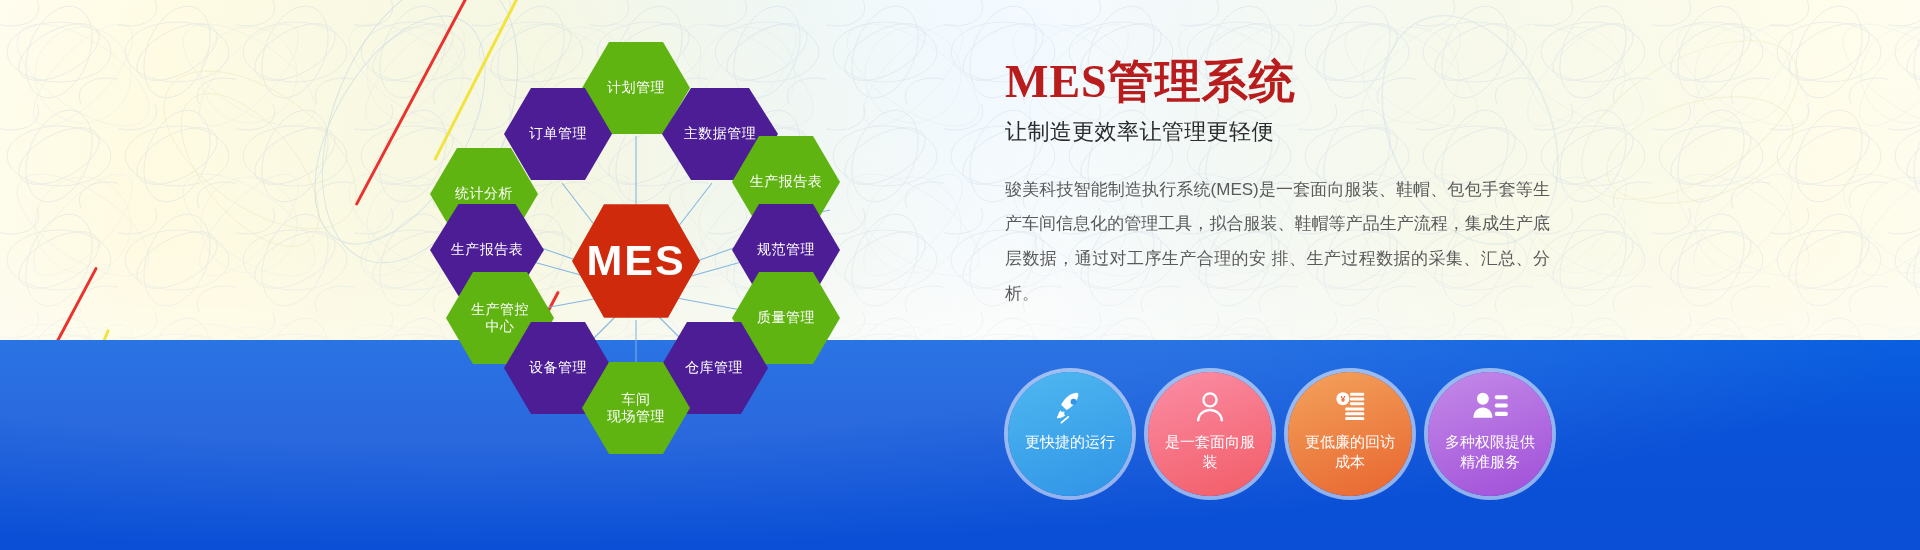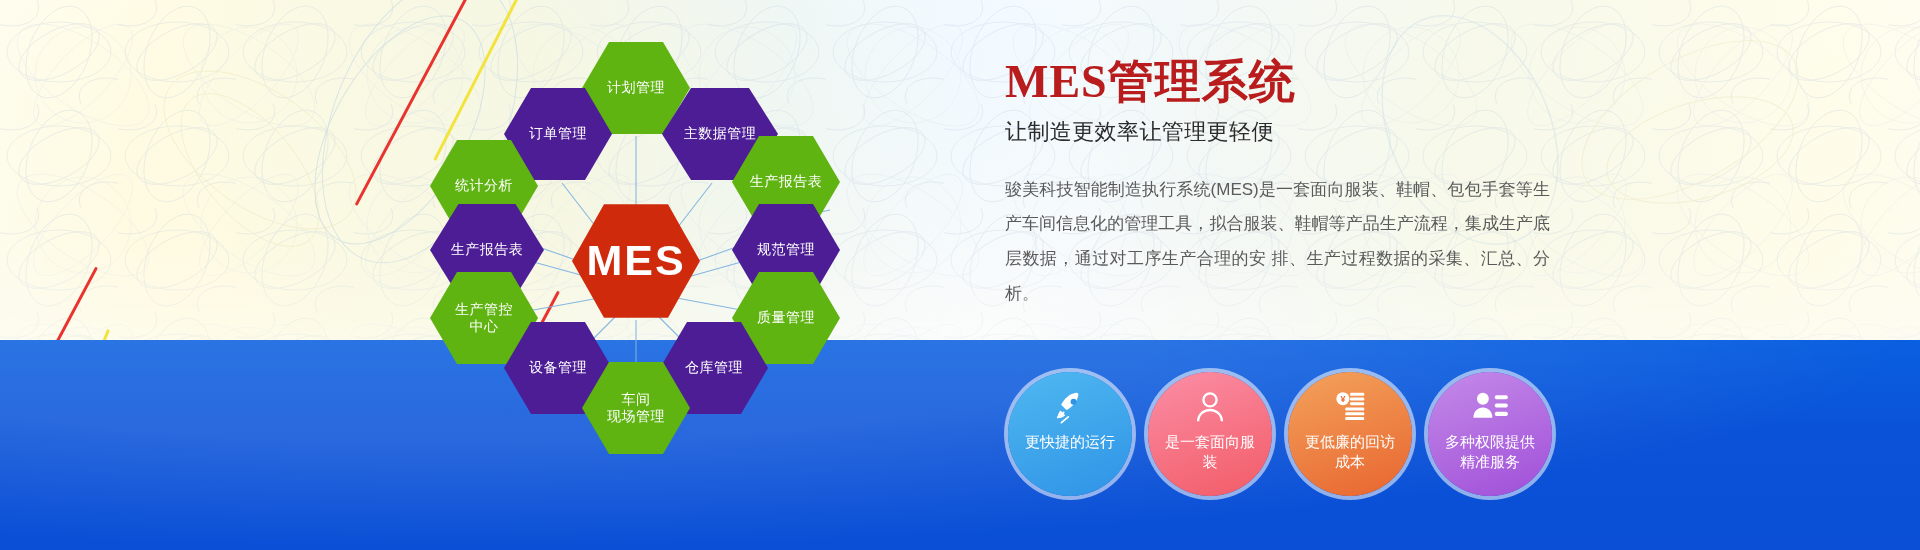--- a/index.html
+++ b/index.html
@@ -184,37 +184,37 @@
       </div>
 
     <div class="hex blue" style="left:74px;top:66px;width:108px;height:96px;">
       <span>订单管理</span>
       </div>
 
     <div class="hex blue" style="left:232px;top:66px;width:116px;height:96px;">
       <span>主数据管理</span>
       </div>
 
-    <div class="hex green" style="left:0px;top:118px;width:108px;height:96px;">
+    <div class="hex green" style="left:0px;top:126px;width:108px;height:96px;">
       <span>统计分析</span>
       </div>
 
     <div class="hex green" style="left:302px;top:114px;width:108px;height:96px;">
       <span>生产报告表</span>
       </div>
 
     <div class="hex blue" style="left:0px;top:182px;width:114px;height:96px;">
       <span>生产报告表</span>
       </div>
 
     <div class="hex blue" style="left:302px;top:182px;width:108px;height:96px;">
       <span>规范管理</span>
       </div>
 
-    <div class="hex green" style="left:0px;top:250px;width:108px;height:96px;">
+    <div class="hex green" style="left:16px;top:250px;width:108px;height:96px;">
       <span class="multi">生产管控<br>中心</span>
       </div>
 
     <div class="hex green" style="left:302px;top:250px;width:108px;height:96px;">
       <span>质量管理</span>
       </div>
 
     <div class="hex blue" style="left:74px;top:300px;width:108px;height:96px;">
       <span>设备管理</span>
       </div>

